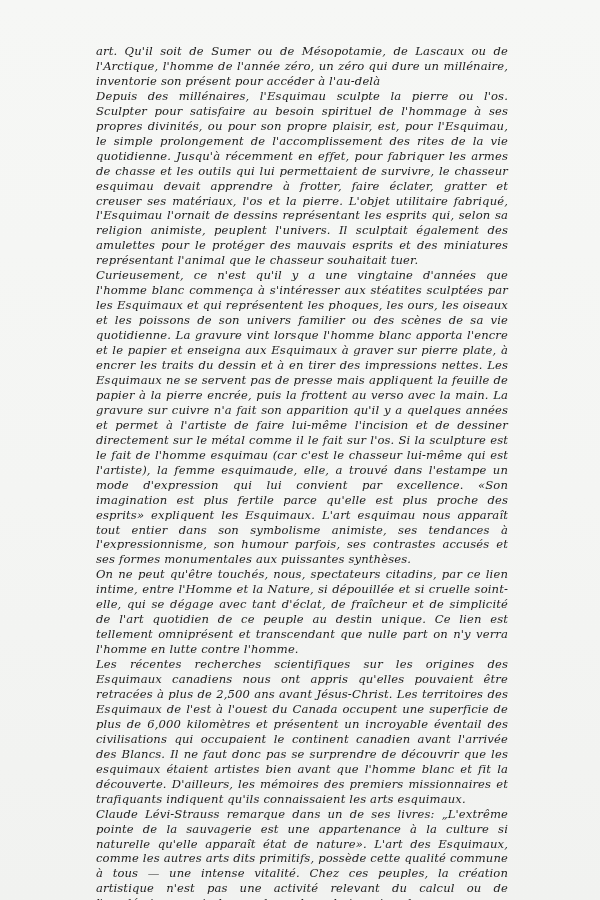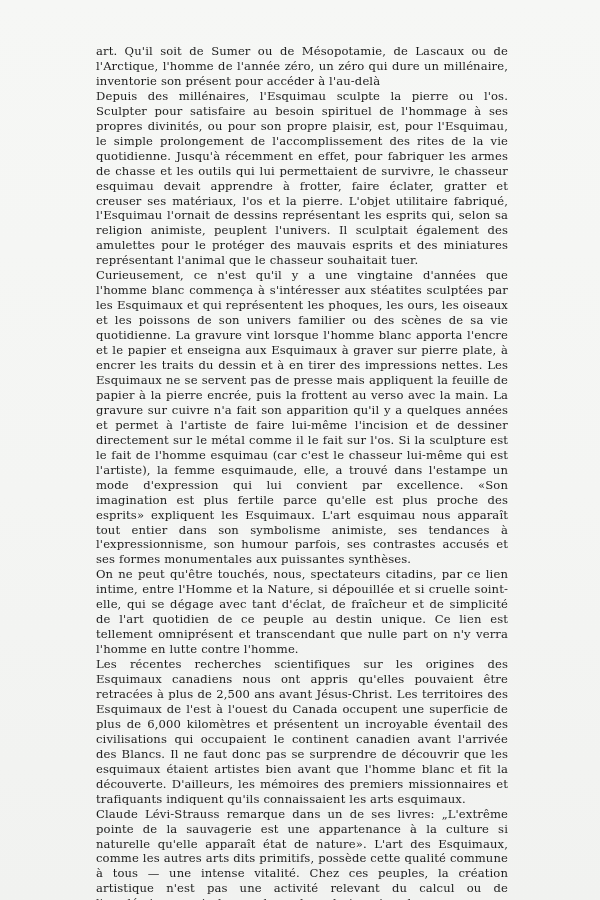--- a/index.html
+++ b/index.html
@@ -11,20 +11,21 @@
     height: 900px;
     background: #f4f5f3;
     font-family: "DejaVu Serif", "Liberation Serif", serif;
     overflow: hidden;
   }
   .page {
     position: relative;
     width: 600px;
     height: 900px;
     background: linear-gradient(180deg, #f6f7f5 0%, #f4f5f3 55%, #f1f2f0 100%);
+    font-style: italic;
   }
   .text-column {
     position: absolute;
     left: 96px;
     top: 44px;
     width: 412px;
   }
   p.para {
     margin: 0 0 0 0;
     text-align: justify;

